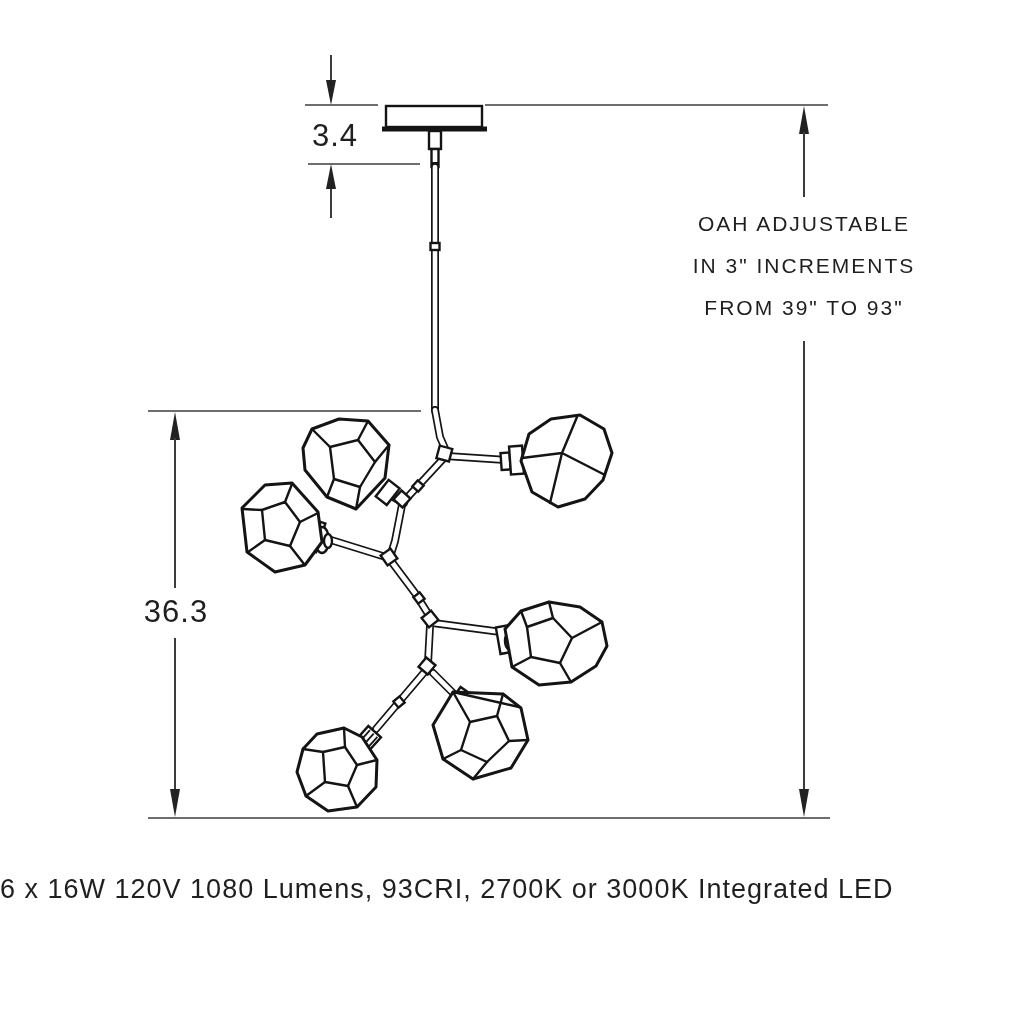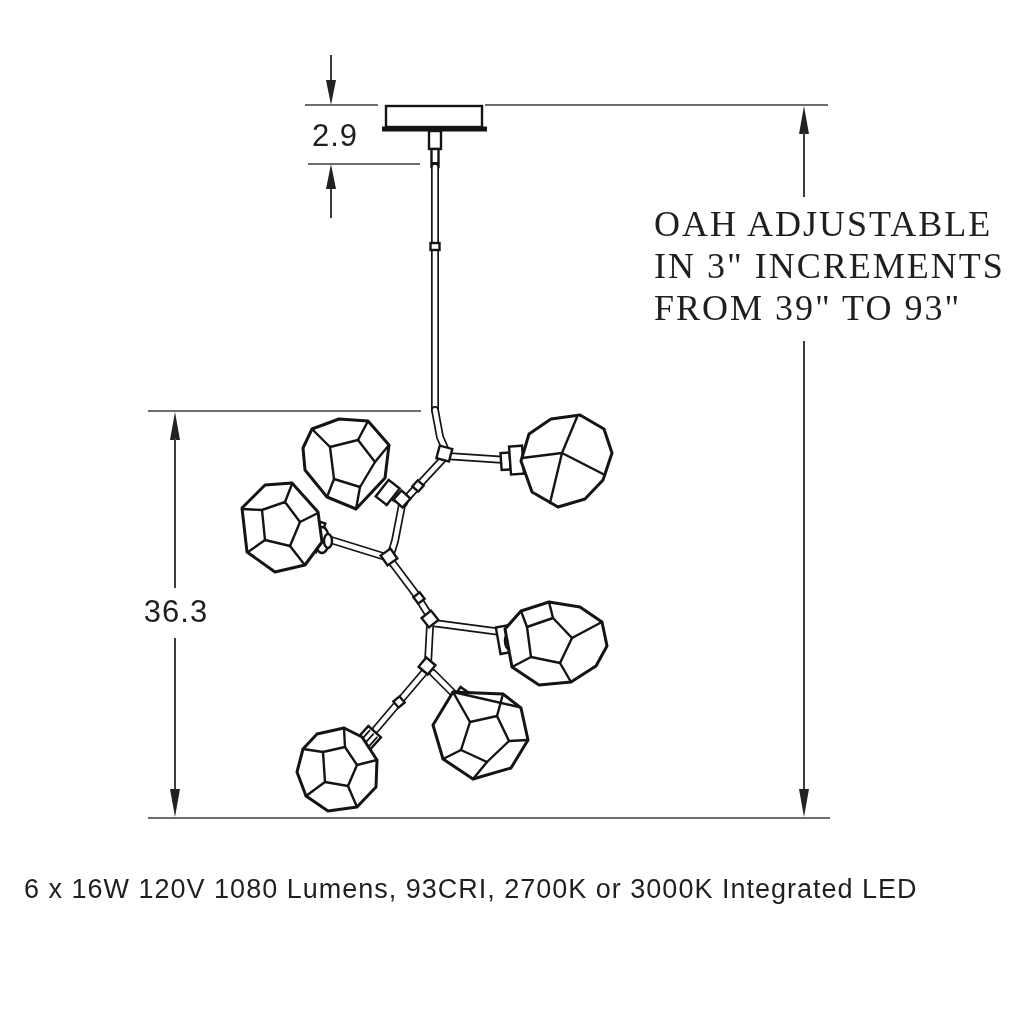--- a/index.html
+++ b/index.html
@@ -1,22 +1,22 @@
 <!DOCTYPE html>
 <html><head>
 <meta charset="utf-8">
 <style>
   html,body{margin:0;padding:0;background:#ffffff;}
   .page{position:relative;width:1024px;height:1024px;background:#ffffff;overflow:hidden;
         font-family:"Liberation Sans",sans-serif;}
   svg{position:absolute;left:0;top:0;}
   .label{position:absolute;color:#1f1f1f;}
   .dim-num{font-size:31px;letter-spacing:1px;text-align:center;}
-  .oah{font-size:36px;letter-spacing:2px;line-height:42px;text-align:center;white-space:nowrap;font-family:Liberation Serif, serif;}
-  .caption{font-size:27px;letter-spacing:1px;white-space:nowrap;width:864px;padding-left:24px;}
+  .oah{font-size:21px;letter-spacing:2px;line-height:42px;text-align:center;white-space:nowrap;}
+  .caption{font-size:27px;letter-spacing:1px;white-space:nowrap;width:864px;}
   .tube-b{stroke:#141414;stroke-width:8;fill:none;stroke-linecap:round;stroke-linejoin:round;}
   .tube-w{stroke:#ffffff;stroke-width:4.6;fill:none;stroke-linecap:round;stroke-linejoin:round;}
   .part{fill:#ffffff;stroke:#141414;stroke-width:2.4;}
   .gem{fill:#ffffff;stroke:#141414;stroke-width:3;stroke-linejoin:round;}
   .facet{fill:none;stroke:#141414;stroke-width:2.4;stroke-linejoin:round;stroke-linecap:round;}
   .ext{stroke:#6e6e6e;stroke-width:2.2;}
   .dim{stroke:#3c3c3c;stroke-width:2;}
   .arrow{fill:#222222;stroke:none;}
 </style>
 </head>
@@ -180,21 +180,21 @@
   </g>
 
   <g>
     <polygon class="gem" points="317,734 344,728 362,737 377,760 376,787 357,807 328,811 306,796 297,772 303,749"></polygon>
     <polygon class="facet" points="323,752 345,747 357,765 348,786 325,782"></polygon>
     <path class="facet" d="M323,752 L303,749 M345,747 L344,728 M357,765 L377,760 M348,786 L357,807 M325,782 L306,796"></path>
   </g>
 
 </svg>
 
-<div class="label dim-num" style="left:300px;top:118px;width:70px;">2.9</div>
+<div class="label dim-num" style="left:300px;top:118px;width:70px;">3.4</div>
 
 <div class="label dim-num" style="left:128px;top:594px;width:96px;">36.3</div>
 
 <div class="label oah" style="left:654px;top:203px;width:300px;">
   <div>OAH ADJUSTABLE</div>
   <div>IN 3" INCREMENTS</div>
   <div>FROM 39" TO 93"</div>
 </div>
 
 <div class="label caption" style="left:0;top:874px;">6 x 16W 120V 1080 Lumens, 93CRI, 2700K or 3000K Integrated LED</div>

